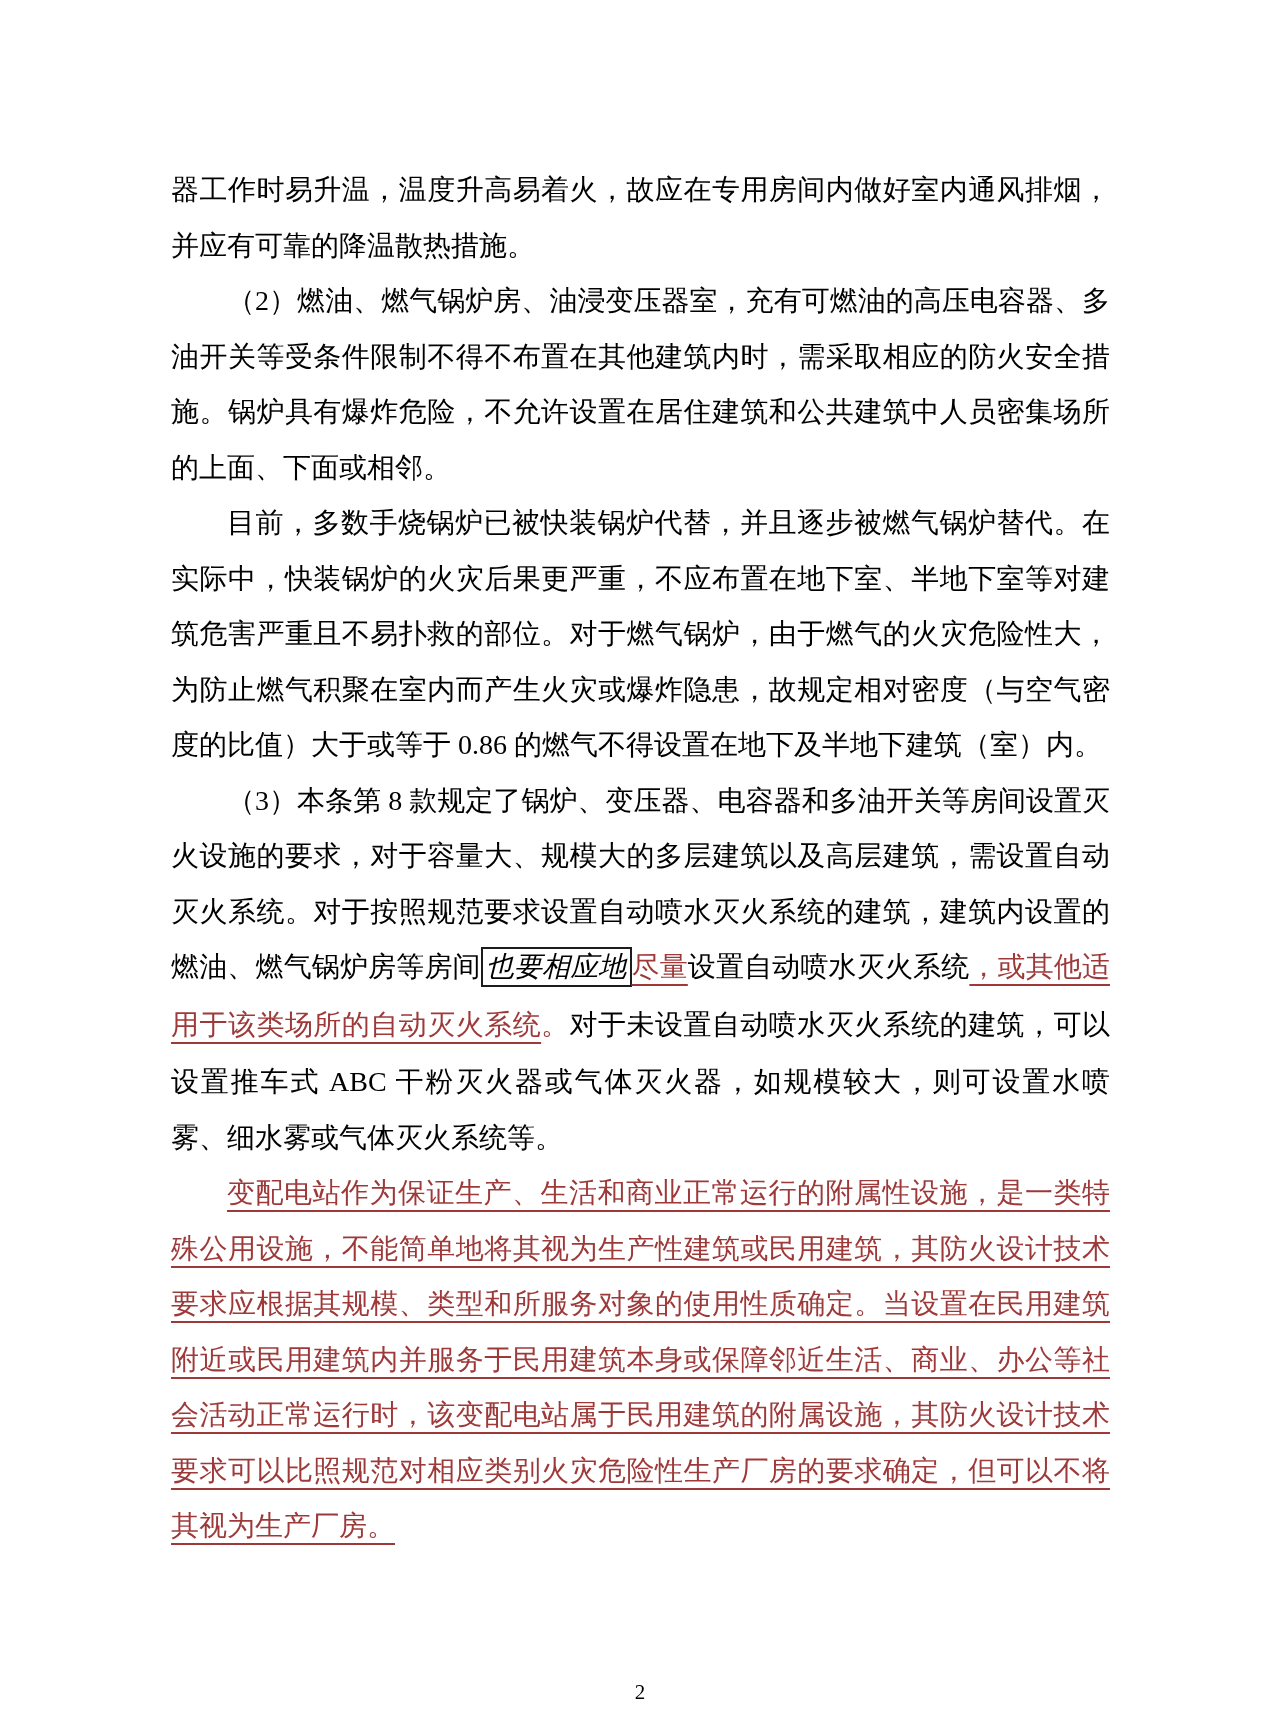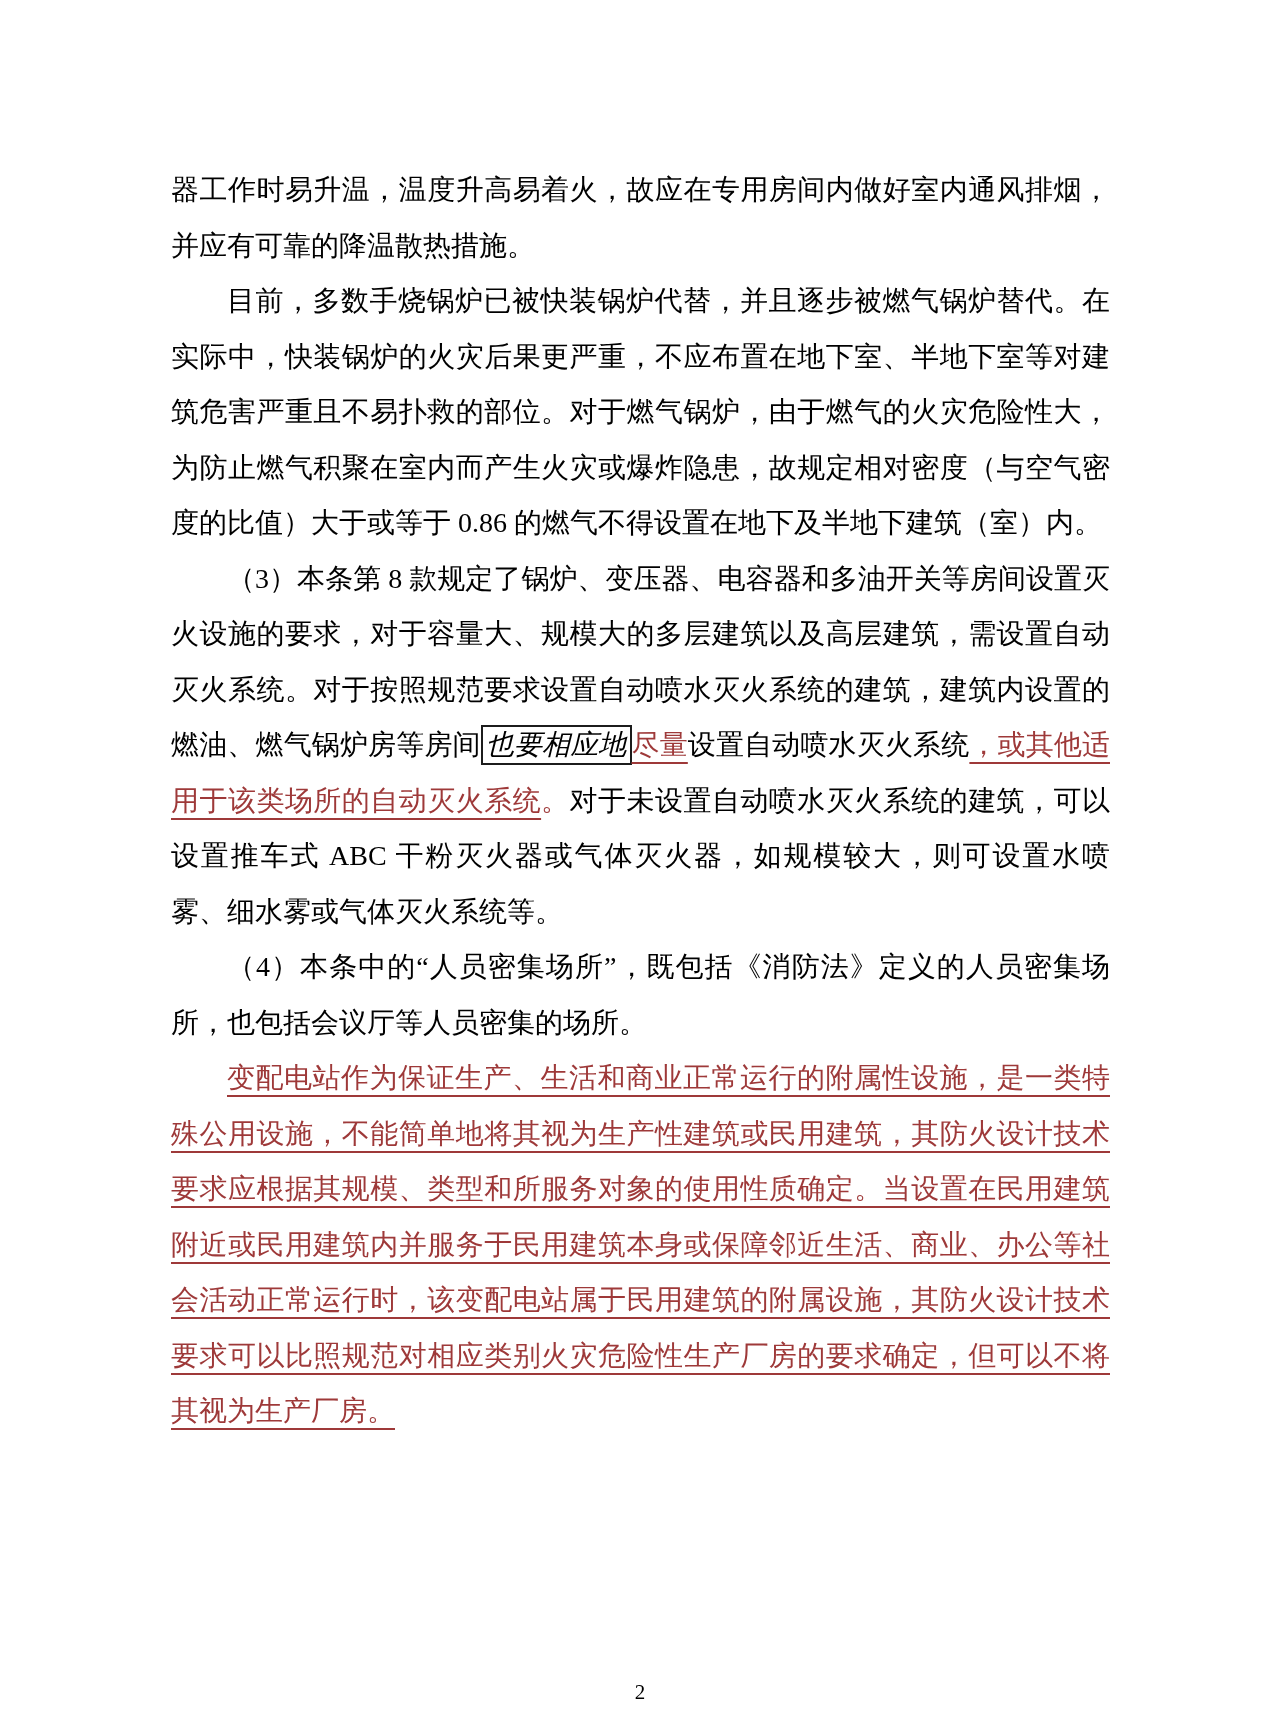--- a/index.html
+++ b/index.html
@@ -36,20 +36,21 @@
     border: 2px solid #1c1c1c;
     padding: 2px 3px 3px 3px;
     font-style: italic;
   }
   .seg-redu {
     color: var(--red);
     text-decoration: underline;
     text-decoration-color: var(--red);
     text-decoration-thickness: 2px;
     text-underline-offset: 8px;
+    font-family: Liberation Mono, monospace;
   }
   .seg-red { color: var(--red); }
 
   
   p.red-para {
     color: var(--red);
     text-decoration: underline;
     text-decoration-color: var(--red);
     text-decoration-thickness: 2px;
     text-underline-offset: 8px;
@@ -64,19 +65,19 @@
     font-size: 21px;
     color: var(--ink);
   }
 </style>
 </head>
 <body>
 
 <div class="page">
   <div class="doc-body">
       <p class="para"><span>器工作时易升温，温度升高易着火，故应在专用房间内做好室内通风排烟，并应有可靠的降温散热措施。</span></p>
+      <p class="para indent"><span>（2）燃油、燃气锅炉房、油浸变压器室，充有可燃油的高压电容器、多油开关等受条件限制不得不布置在其他建筑内时，需采取相应的防火安全措施。锅炉具有爆炸危险，不允许设置在居住建筑和公共建筑中人员密集场所的上面、下面或相邻。</span></p>
       <p class="para indent"><span>目前，多数手烧锅炉已被快装锅炉代替，并且逐步被燃气锅炉替代。在实际中，快装锅炉的火灾后果更严重，不应布置在地下室、半地下室等对建筑危害严重且不易扑救的部位。对于燃气锅炉，由于燃气的火灾危险性大，为防止燃气积聚在室内而产生火灾或爆炸隐患，故规定相对密度（与空气密度的比值）大于或等于 0.86 的燃气不得设置在地下及半地下建筑（室）内。</span></p>
       <p class="para indent"><span>（3）本条第 8 款规定了锅炉、变压器、电容器和多油开关等房间设置灭火设施的要求，对于容量大、规模大的多层建筑以及高层建筑，需设置自动灭火系统。对于按照规范要求设置自动喷水灭火系统的建筑，建筑内设置的燃油、燃气锅炉房等房间</span><span class="seg-box">也要相应地</span><span class="seg-redu">尽量</span><span>设置自动喷水灭火系统</span><span class="seg-redu">，或其他适用于该类场所的自动灭火系统</span><span class="seg-red">。</span><span>对于未设置自动喷水灭火系统的建筑，可以设置推车式 ABC 干粉灭火器或气体灭火器，如规模较大，则可设置水喷雾、细水雾或气体灭火系统等。</span></p>
-      <p class="para indent"><span>（4）本条中的“人员密集场所”，既包括《消防法》定义的人员密集场所，也包括会议厅等人员密集的场所。</span></p>
       <p class="para indent red-para"><span>变配电站作为保证生产、生活和商业正常运行的附属性设施，是一类特殊公用设施，不能简单地将其视为生产性建筑或民用建筑，其防火设计技术要求应根据其规模、类型和所服务对象的使用性质确定。当设置在民用建筑附近或民用建筑内并服务于民用建筑本身或保障邻近生活、商业、办公等社会活动正常运行时，该变配电站属于民用建筑的附属设施，其防火设计技术要求可以比照规范对相应类别火灾危险性生产厂房的要求确定，但可以不将其视为生产厂房。</span></p>
     </div>
   <div class="page-number">2</div>
 </div>
 
 </body></html>

